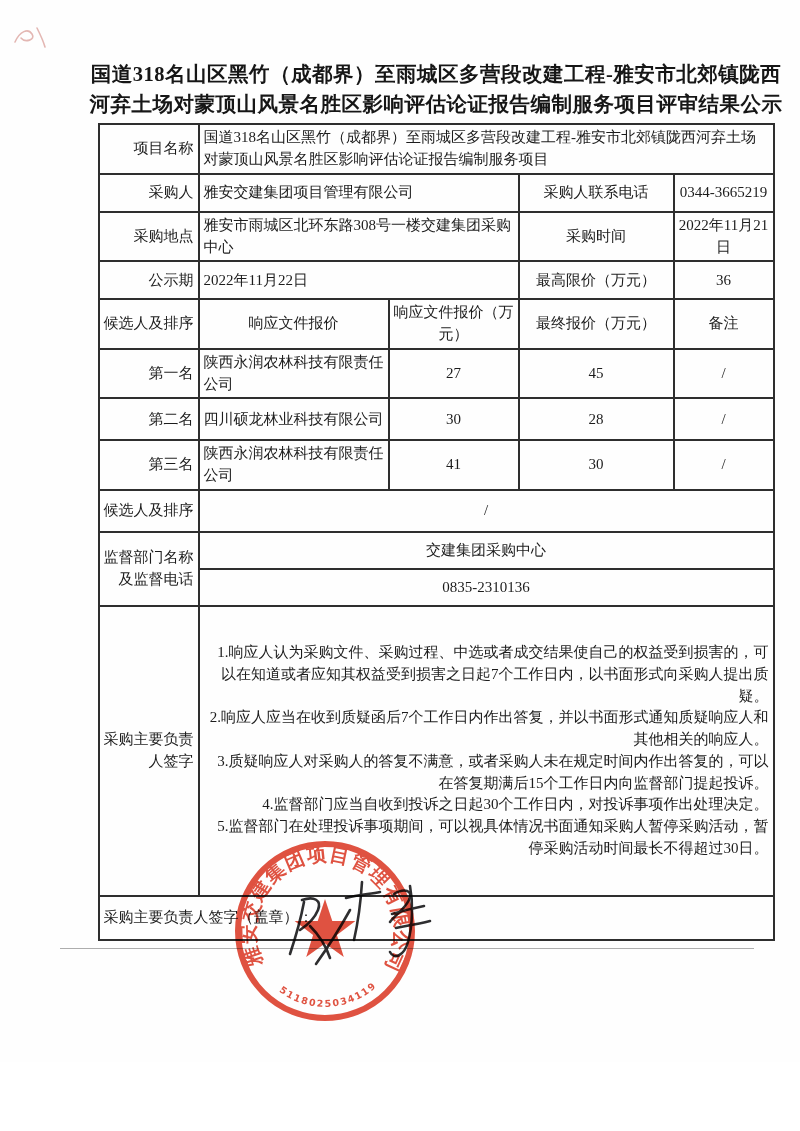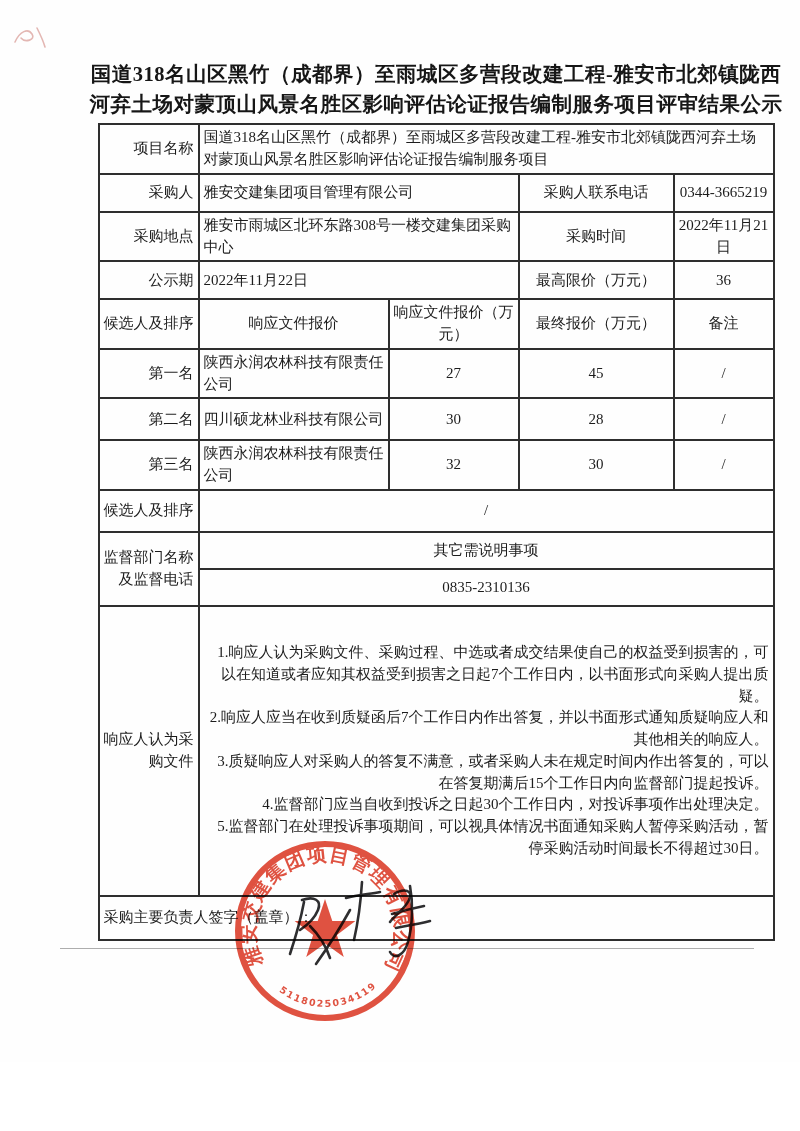--- a/index.html
+++ b/index.html
@@ -91,40 +91,40 @@
       <td class="lbl">第二名</td>
       <td class="val">四川硕龙林业科技有限公司</td>
       <td class="ctr">30</td>
       <td class="ctr">28</td>
       <td class="ctr">/</td>
     </tr>
 
     <tr style="height:44px">
       <td class="lbl">第三名</td>
       <td class="val">陕西永润农林科技有限责任公司</td>
-      <td class="ctr">32</td>
+      <td class="ctr">41</td>
       <td class="ctr">30</td>
       <td class="ctr">/</td>
     </tr>
 
     <tr style="height:42px">
       <td class="lbl">候选人及排序</td>
       <td class="ctr" colspan="4">/</td>
     </tr>
 
     <tr style="height:37px">
       <td class="lbl" rowspan="2">监督部门名称及监督电话</td>
-      <td class="ctr" colspan="4">其它需说明事项</td>
+      <td class="ctr" colspan="4">交建集团采购中心</td>
     </tr>
     <tr style="height:37px">
       <td class="ctr" colspan="4">0835-2310136</td>
     </tr>
 
     <tr style="height:290px">
-      <td class="lbl">响应人认为采购文件</td>
+      <td class="lbl">采购主要负责人签字</td>
       <td class="notes" colspan="4">
         <div>1.响应人认为采购文件、采购过程、中选或者成交结果使自己的权益受到损害的，可以在知道或者应知其权益受到损害之日起7个工作日内，以书面形式向采购人提出质疑。</div>
         <div>2.响应人应当在收到质疑函后7个工作日内作出答复，并以书面形式通知质疑响应人和其他相关的响应人。</div>
         <div>3.质疑响应人对采购人的答复不满意，或者采购人未在规定时间内作出答复的，可以在答复期满后15个工作日内向监督部门提起投诉。</div>
         <div>4.监督部门应当自收到投诉之日起30个工作日内，对投诉事项作出处理决定。</div>
         <div>5.监督部门在处理投诉事项期间，可以视具体情况书面通知采购人暂停采购活动，暂停采购活动时间最长不得超过30日。</div>
       </td>
     </tr>
 
     <tr style="height:44px">

